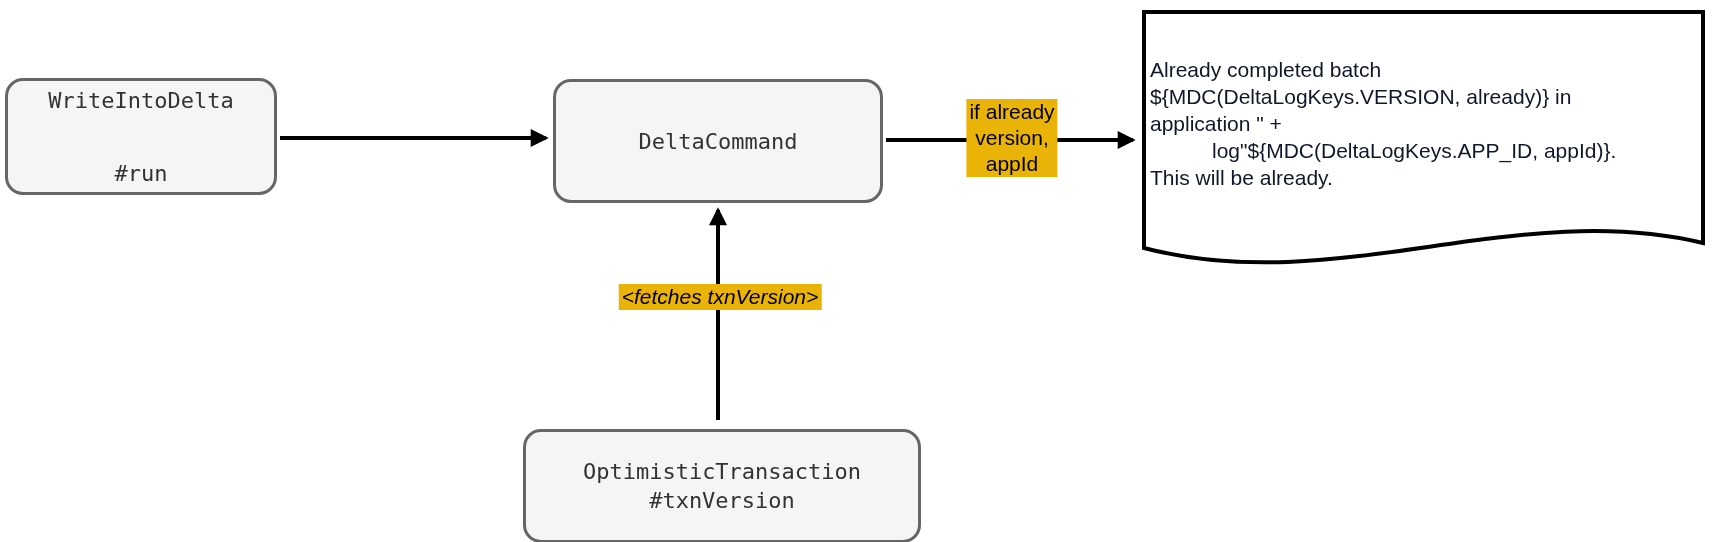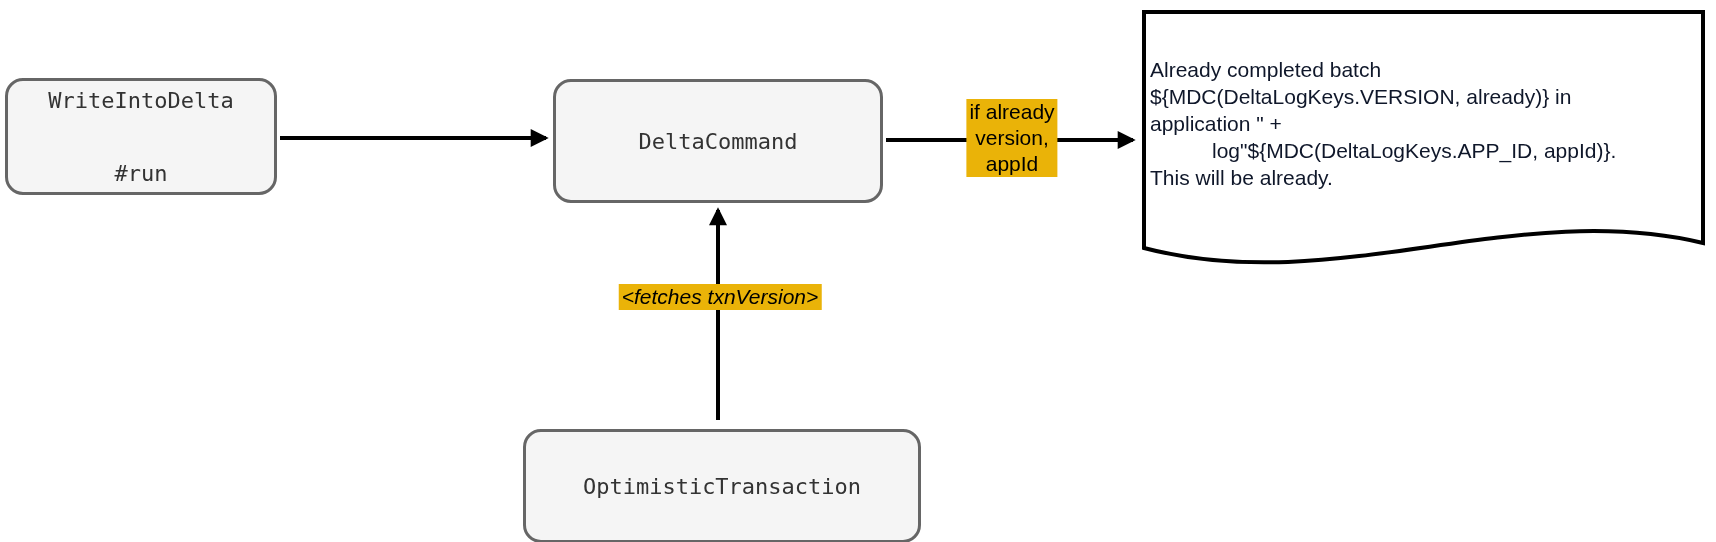--- a/index.html
+++ b/index.html
@@ -88,20 +88,21 @@
     <div>WriteIntoDelta</div>
     <div>#run</div>
   </div>
 
   <div class="node" id="node-delta-command">
     <div>DeltaCommand</div>
   </div>
 
   <div class="node" id="node-optimistic-txn">
     <div>OptimisticTransaction</div>
+    <div>#txnVersion</div>
   </div>
 
   <div class="edge-label" id="label-if-already">
     <div>if already</div>
     <div>version,</div>
     <div>appId</div>
   </div>
 
   <div class="edge-label" id="label-fetches">
     <div>&lt;fetches txnVersion&gt;</div>

